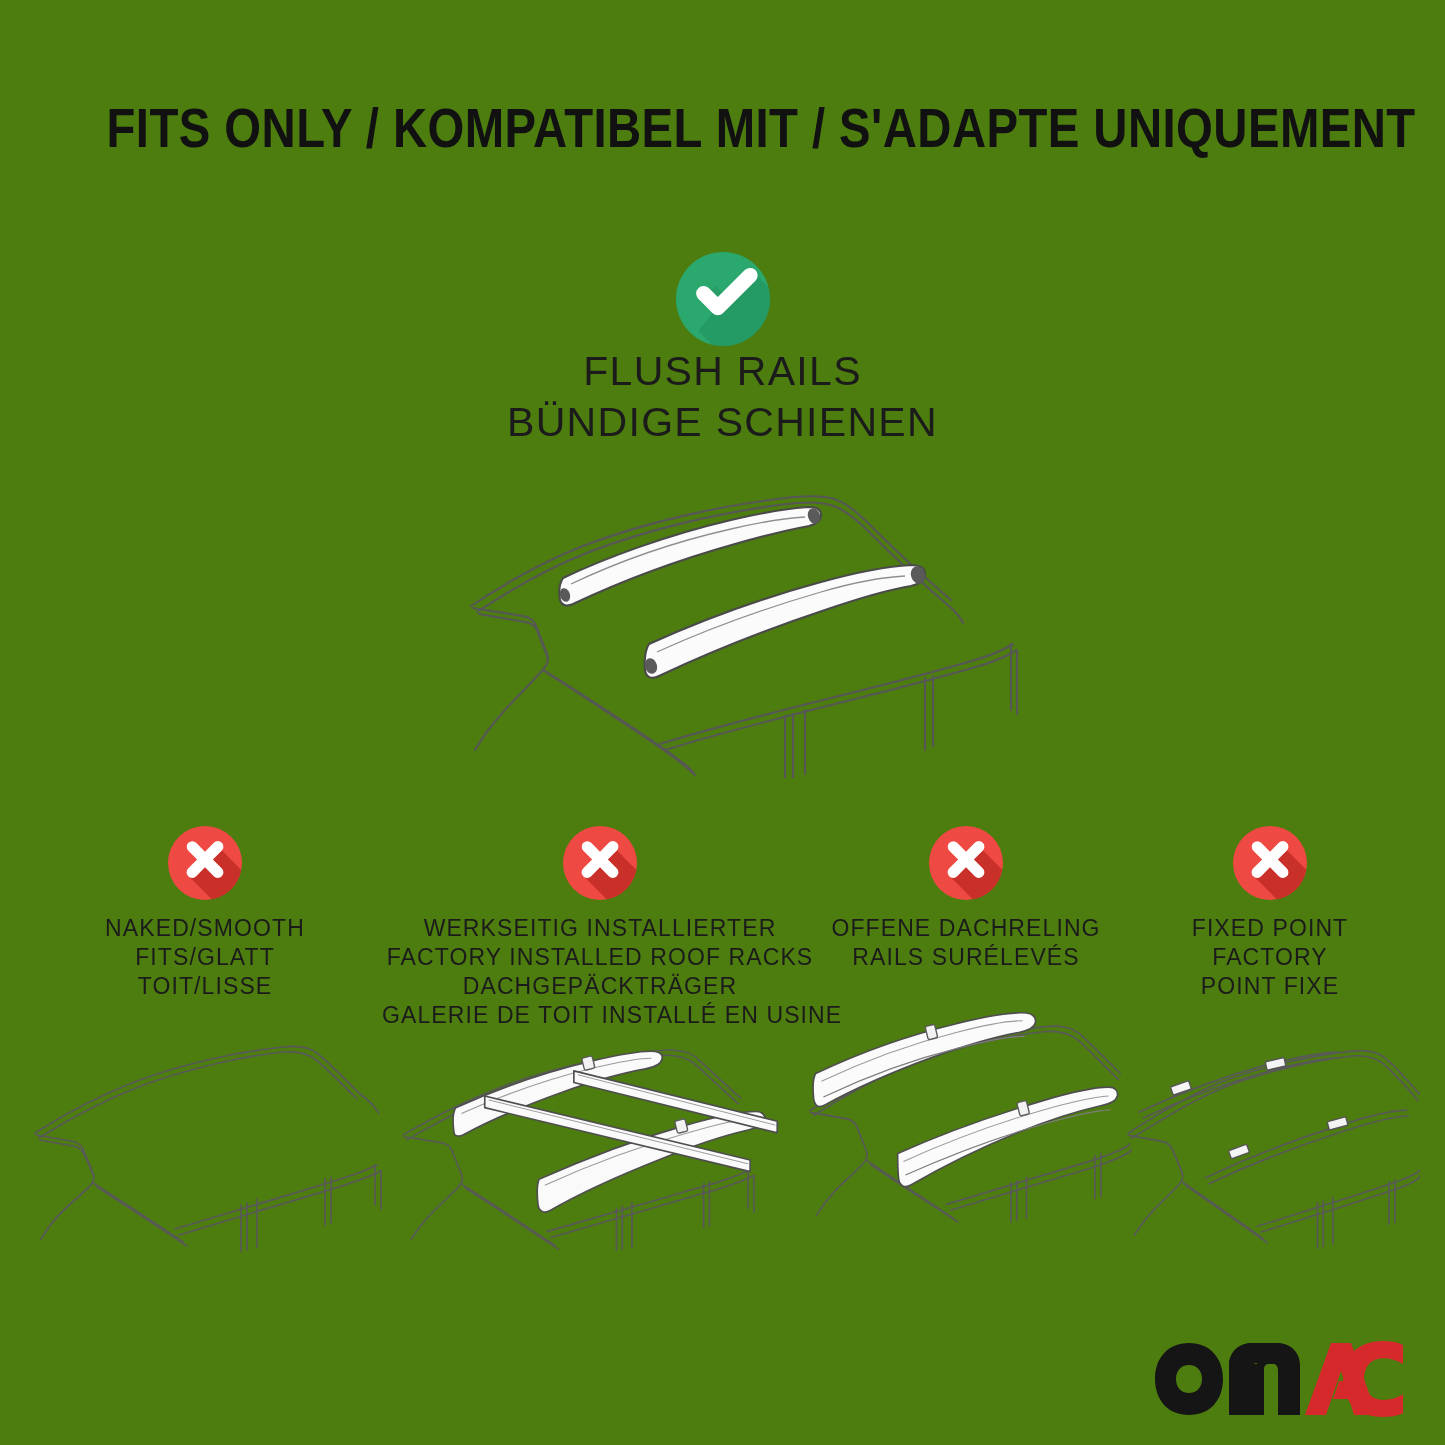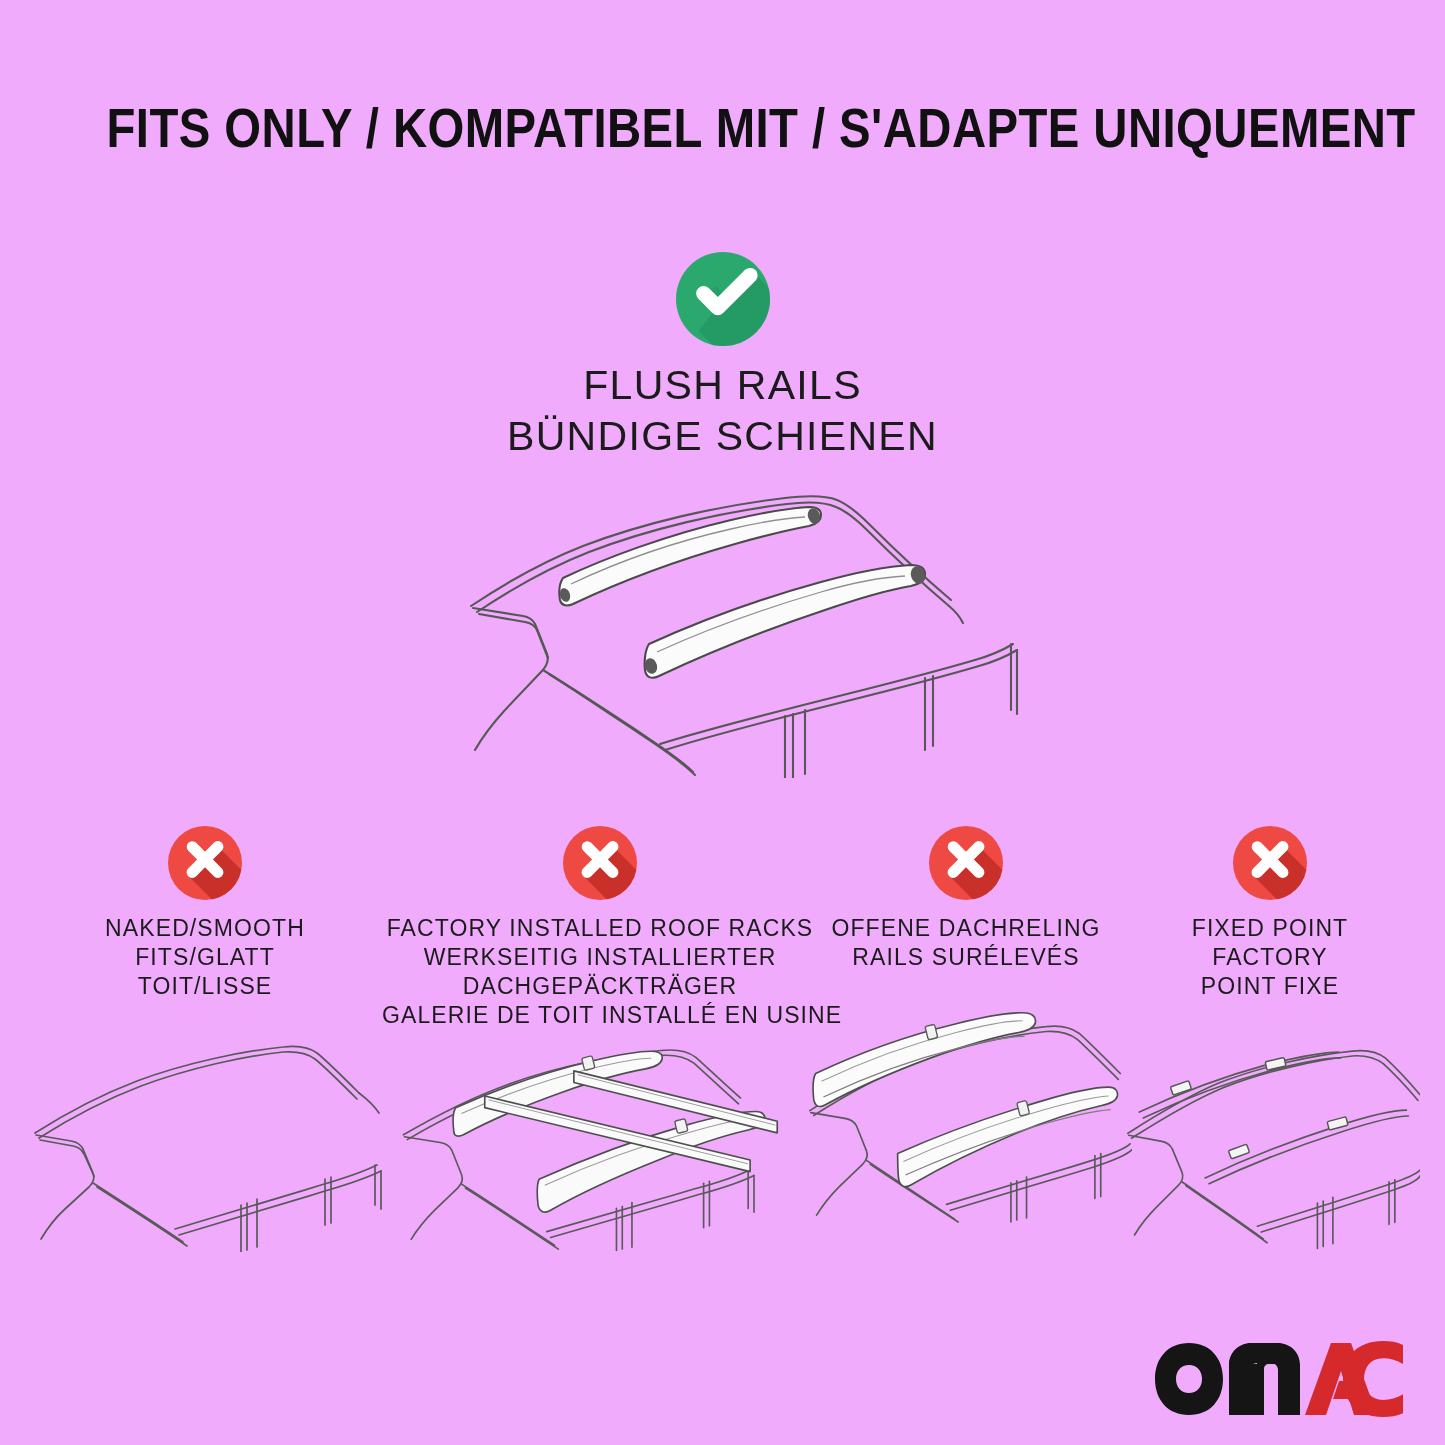--- a/index.html
+++ b/index.html
@@ -7,21 +7,21 @@
     padding: 0;
     background: #ffffff;
   }
   body {
     font-family: "Liberation Sans", sans-serif;
   }
   #page {
     position: relative;
     width: 1445px;
     height: 1445px;
-    background: #f0abfc;
+    background: #4d7c0f;
     overflow: hidden;
   }
 
   
   .title-bar {
     position: absolute;
     left: 0;
     top: 96px;
     width: 1445px;
     text-align: center;
@@ -62,21 +62,20 @@
     top: 252px;
     width: 1445px;
     text-align: center;
   }
   .badge-green {
     width: 94px;
     height: 94px;
     margin: 0 auto;
   }
   .primary-lines {
-    margin-top: 14px;
     line-height: 1.24;
   }
   .primary-lines .ln {
     font-size: 41px;
     font-weight: 400;
     letter-spacing: 1.3px;
     color: #1b1b1b;
     white-space: nowrap;
   }
 
@@ -263,22 +262,22 @@
       <div class="badge badge-red">
         <div class="shadow" style="background:#EE4A43;"></div>
         <svg viewBox="0 0 100 100">
           <path d="M50 50 L70 30 L100 60 L100 100 L60 100 L30 70 Z" fill="#B3201C" opacity="0.62"></path>
           <path d="M27.5 22.8 a7.5 7.5 0 0 1 10.6 0 L50 34.7 L61.9 22.8 a7.5 7.5 0 1 1 10.6 10.6
                    L60.6 45.3 L72.5 57.2 a7.5 7.5 0 1 1 -10.6 10.6 L50 55.9 L38.1 67.8
                    a7.5 7.5 0 1 1 -10.6 -10.6 L39.4 45.3 L27.5 33.4 a7.5 7.5 0 0 1 0 -10.6 Z" fill="#FFFFFF"></path>
         </svg>
       </div>
       <div class="incompat-lines">
+        <div class="ln">WERKSEITIG INSTALLIERTER</div>
         <div class="ln">FACTORY INSTALLED ROOF RACKS</div>
-        <div class="ln">WERKSEITIG INSTALLIERTER</div>
         <div class="ln">DACHGEPÄCKTRÄGER</div>
         <div class="ln">GALERIE DE TOIT INSTALLÉ EN USINE</div>
       </div>
       <div class="incompat-art" style="margin-top:6px;">
         <svg viewBox="0 0 430 222" xmlns="http://www.w3.org/2000/svg">
           <g fill="none" stroke="#595959" stroke-width="1.7" stroke-linecap="round" stroke-linejoin="round">
 
             <path d="M12 102 C36 88 76 66 120 50 C172 31 234 19 278 15 C296 13 306 16 314 22
                      C324 31 342 48 360 64"></path>
             <path d="M16 107 C40 93 80 71 124 55 C176 36 236 24 278 20 C294 19 304 22 312 28

